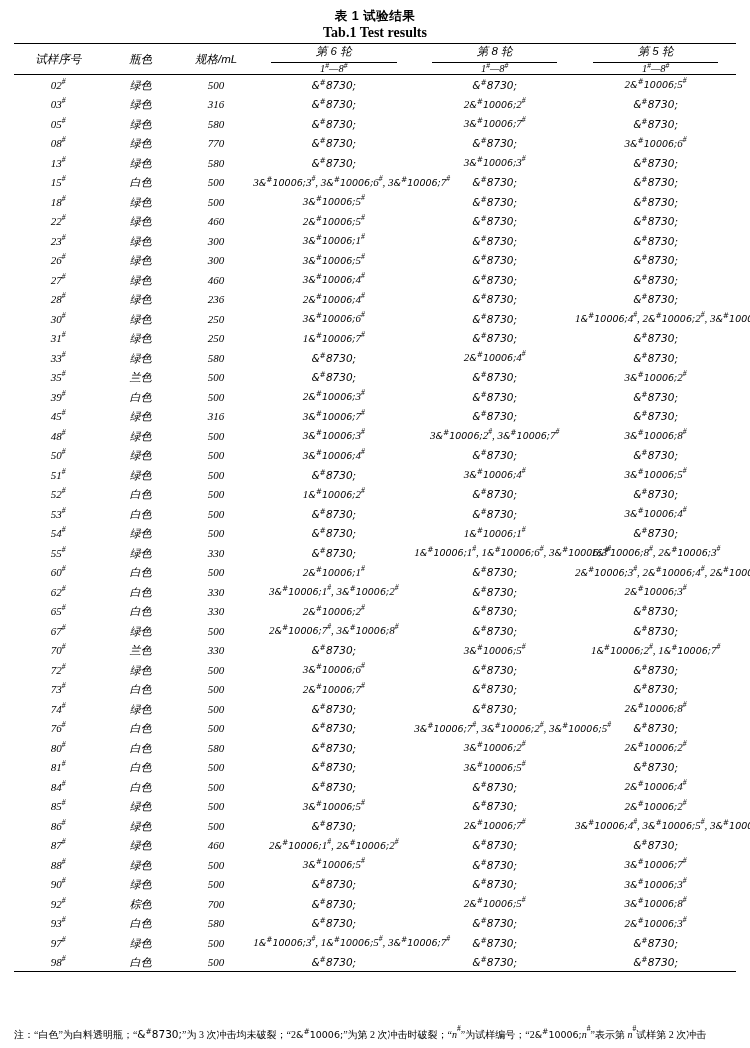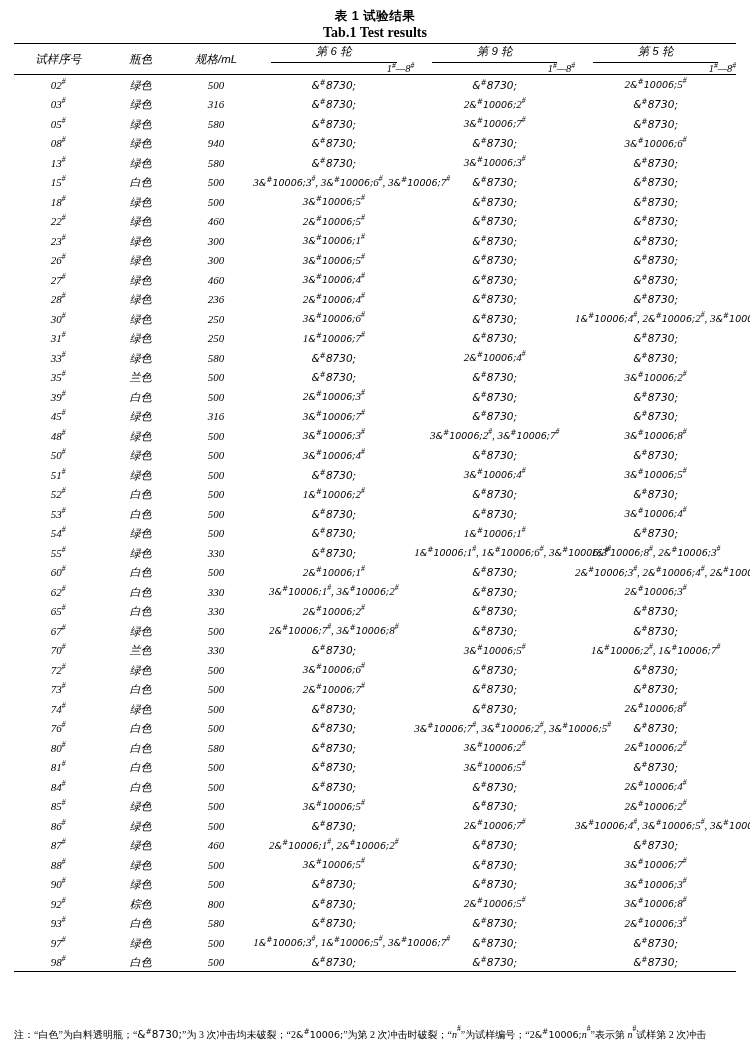--- a/index.html
+++ b/index.html
@@ -69,21 +69,21 @@
   }
   .hdr-row1 td {
     text-align: center;
     font-family: "Liberation Sans", sans-serif;
     font-size: 11.5px;
     padding-top: 7px;
     padding-bottom: 2px;
     vertical-align: middle;
   }
   .hdr-row2 td {
-    text-align: right;
+    text-align: center;
     font-family: "Liberation Serif", serif;
     font-size: 10.5px;
     padding-top: 1px;
     padding-bottom: 5px;
   }
   .hdr-underline {
     display: block;
     border-bottom: 0.8px solid #000;
     width: 78%;
     margin: 3px auto 0 auto;
@@ -153,21 +153,21 @@
       </tr>
       <tr class="hdr-row1">
         <td rowspan="2">试样序号</td>
         <td rowspan="2">瓶色</td>
         <td rowspan="2">规格/mL</td>
         <td>
           <span>第 6 轮</span>
           <span class="hdr-underline"></span>
         </td>
         <td>
-          <span>第 9 轮</span>
+          <span>第 8 轮</span>
           <span class="hdr-underline"></span>
         </td>
         <td>
           <span>第 5 轮</span>
           <span class="hdr-underline"></span>
         </td>
       </tr>
       <tr class="hdr-row2">
         <td class="sub">1<sup>#</sup>—8<sup>#</sup></td>
         <td class="sub">1<sup>#</sup>—8<sup>#</sup></td>
@@ -198,21 +198,21 @@
           <td>05<sup>#</sup></td>
           <td>绿色</td>
           <td>580</td>
           <td><span class="check">&amp;<sup>#</sup>8730;</span></td>
           <td>3<span class="mark-x">&amp;<sup>#</sup>10006;</span>7<sup>#</sup></td>
           <td><span class="check">&amp;<sup>#</sup>8730;</span></td>
         </tr>
         <tr class="data-row">
           <td>08<sup>#</sup></td>
           <td>绿色</td>
-          <td>940</td>
+          <td>770</td>
           <td><span class="check">&amp;<sup>#</sup>8730;</span></td>
           <td><span class="check">&amp;<sup>#</sup>8730;</span></td>
           <td>3<span class="mark-x">&amp;<sup>#</sup>10006;</span>6<sup>#</sup></td>
         </tr>
         <tr class="data-row">
           <td>13<sup>#</sup></td>
           <td>绿色</td>
           <td>580</td>
           <td><span class="check">&amp;<sup>#</sup>8730;</span></td>
           <td>3<span class="mark-x">&amp;<sup>#</sup>10006;</span>3<sup>#</sup></td>
@@ -510,21 +510,21 @@
           <td>90<sup>#</sup></td>
           <td>绿色</td>
           <td>500</td>
           <td><span class="check">&amp;<sup>#</sup>8730;</span></td>
           <td><span class="check">&amp;<sup>#</sup>8730;</span></td>
           <td>3<span class="mark-x">&amp;<sup>#</sup>10006;</span>3<sup>#</sup></td>
         </tr>
         <tr class="data-row">
           <td>92<sup>#</sup></td>
           <td>棕色</td>
-          <td>800</td>
+          <td>700</td>
           <td><span class="check">&amp;<sup>#</sup>8730;</span></td>
           <td>2<span class="mark-x">&amp;<sup>#</sup>10006;</span>5<sup>#</sup></td>
           <td>3<span class="mark-x">&amp;<sup>#</sup>10006;</span>8<sup>#</sup></td>
         </tr>
         <tr class="data-row">
           <td>93<sup>#</sup></td>
           <td>白色</td>
           <td>580</td>
           <td><span class="check">&amp;<sup>#</sup>8730;</span></td>
           <td><span class="check">&amp;<sup>#</sup>8730;</span></td>

